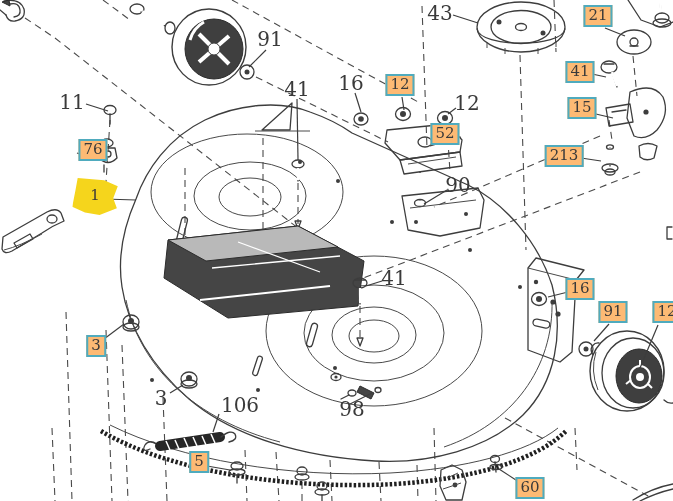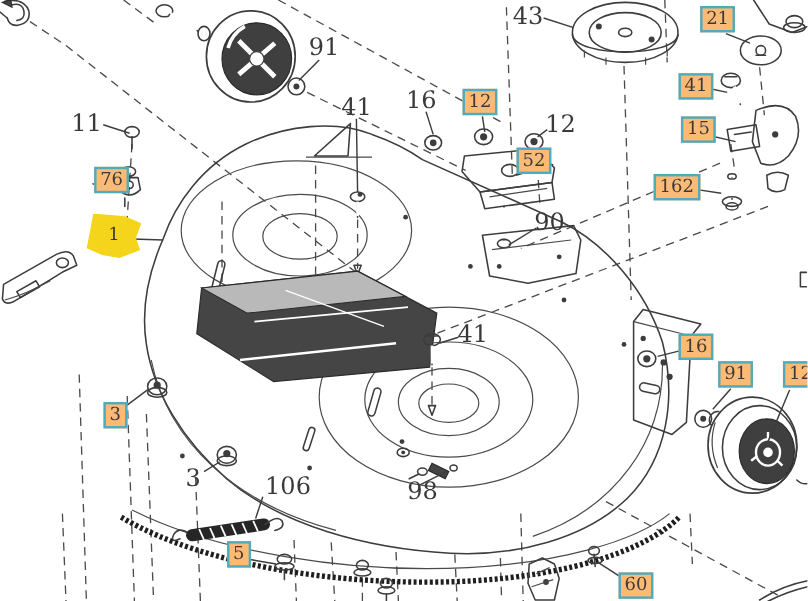--- a/index.html
+++ b/index.html
@@ -376,21 +376,21 @@
       <div class="lbl plain" style="left: 297px; top: 89px;">41</div>
       <div class="lbl plain" style="left: 351px; top: 83px;">16</div>
       <div class="lbl plain" style="left: 440px; top: 13px;">43</div>
       <div class="lbl boxed" style="left: 400px; top: 85px;">12</div>
       <div class="lbl plain" style="left: 467px; top: 103px;">12</div>
       <div class="lbl boxed" style="left: 445px; top: 134px;">52</div>
       <div class="lbl plain" style="left: 458px; top: 185px;">90</div>
       <div class="lbl boxed" style="left: 598px; top: 16px;">21</div>
       <div class="lbl boxed" style="left: 580px; top: 72px;">41</div>
       <div class="lbl boxed" style="left: 582px; top: 108px;">15</div>
-      <div class="lbl boxed" style="left: 564px; top: 156px;">162</div>
+      <div class="lbl boxed" style="left: 564px; top: 156px;">213</div>
       <div class="lbl boxed" style="left: 65px; top: 150px; margin-left: 28px;">76</div>
       <div class="lbl hl" style="left: 95px; top: 196px;">1</div>
       <div class="lbl plain" style="left: 394px; top: 278px;">41</div>
       <div class="lbl boxed" style="left: 580px; top: 289px;">16</div>
       <div class="lbl boxed" style="left: 613px; top: 312px;">91</div>
       <div class="lbl boxed" style="left: 667px; top: 312px;">12</div>
       <div class="lbl boxed" style="left: 96px; top: 346px;">3</div>
       <div class="lbl plain" style="left: 161px; top: 398px;">3</div>
       <div class="lbl plain" style="left: 221px; top: 405px; margin-left: 19px;">106</div>
       <div class="lbl plain" style="left: 332px; top: 409px; margin-left: 20px;">98</div>

